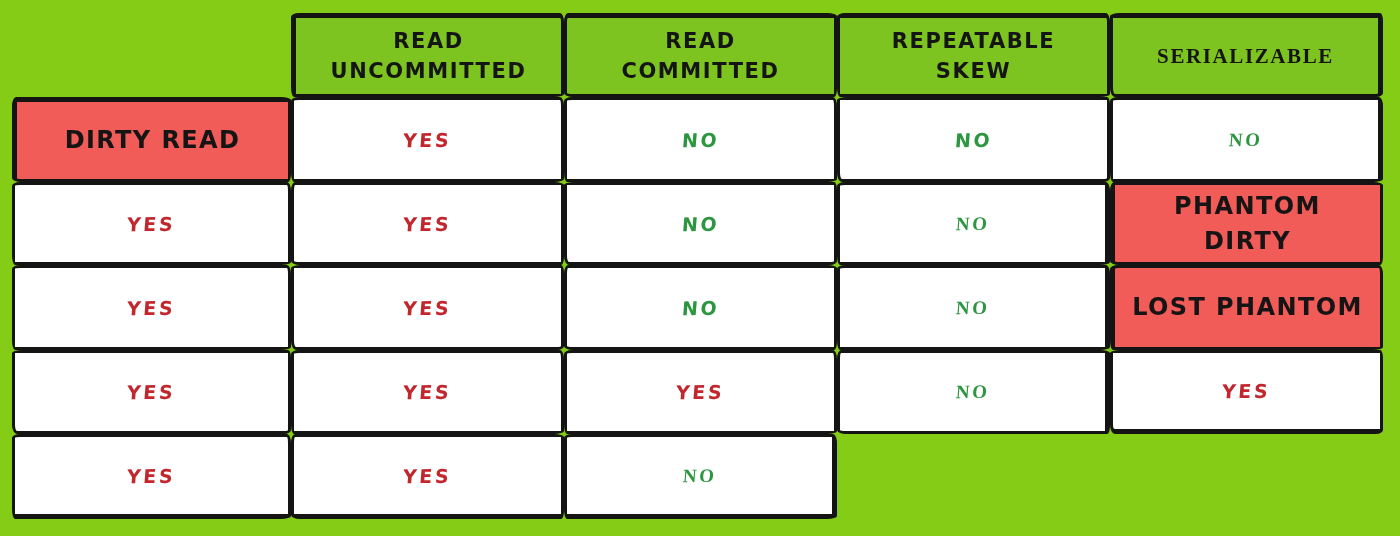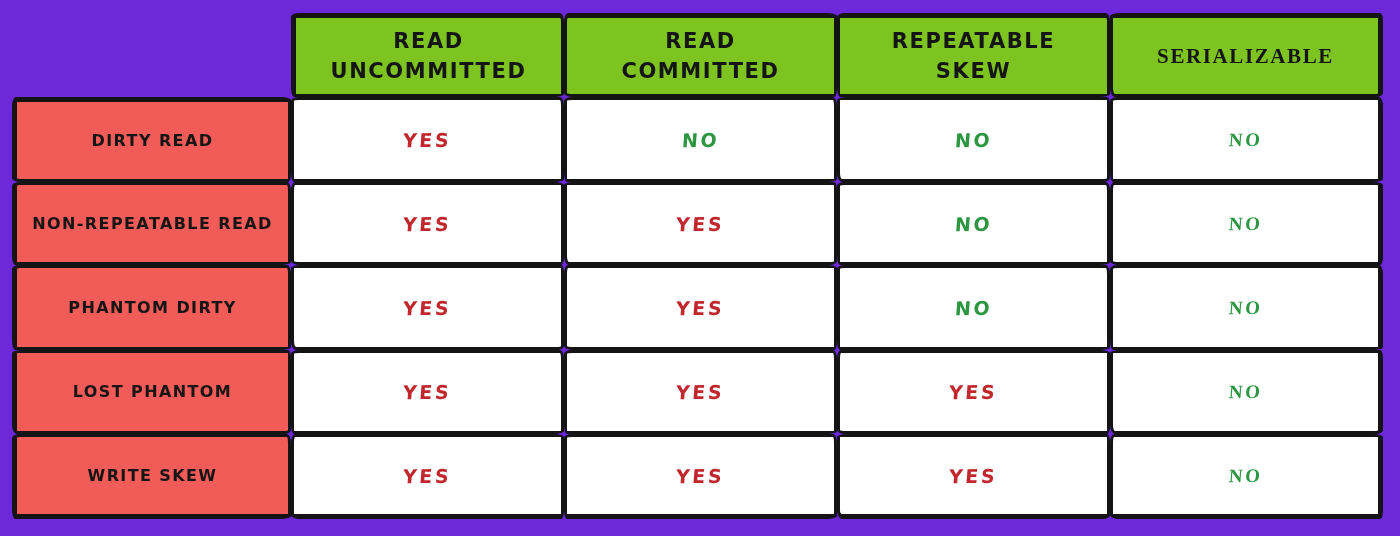--- a/index.html
+++ b/index.html
@@ -7,21 +7,21 @@
     --row-header-bg: #f15b58;
     --yes-text: #c1272d;
     --no-text: #2d9641;
     --border: #141414;
   }
   * { box-sizing: border-box; }
   body { margin: 0; background: #ffffff; }
   .canvas {
     width: 1400px; height: 536px;
     position: relative;
-    background: #6d28d9;
+    background: #84cc16;
     font-family: "DejaVu Sans", sans-serif;
     overflow: hidden;
   }
   .grid {
     position: absolute; left: 12px; top: 13px;
     display: grid;
     grid-template-columns: 279px 273px 273px 273px 273px;
     grid-template-rows: 84px 85px 83px 85px 84px 85px;
   }
   .cell {
@@ -37,21 +37,21 @@
   .corner { border: none; background: transparent; border-radius: 0; }
   .head {
     background: var(--header-bg);
     font-size: 21px;
     letter-spacing: 1.6px;
     line-height: 1.45;
     white-space: pre-line;
   }
   .rowhead {
     background: var(--row-header-bg);
-    font-size: 16px;
+    font-size: 24px;
     letter-spacing: 1.4px;
     line-height: 1.45;
     padding: 16px 14px;
   }
   .val { background: #ffffff; }
   .val span {
     font-size: 19px;
     letter-spacing: 2.6px;
     display: inline-block;
     transform: skewX(-5deg) rotate(-0.6deg);
@@ -85,21 +85,20 @@
     <div class="cell val">
         <span class="v-no">NO</span>
       </div>
     <div class="cell val">
         <span class="v-no">NO</span>
       </div>
     <div class="cell val er">
         <span class="v-no">NO</span>
       </div>
 
-    <div class="cell rowhead el">NON-REPEATABLE READ</div>
     <div class="cell val">
         <span class="v-yes">YES</span>
       </div>
     <div class="cell val">
         <span class="v-yes">YES</span>
       </div>
     <div class="cell val">
         <span class="v-no">NO</span>
       </div>
     <div class="cell val er">
@@ -127,21 +126,20 @@
     <div class="cell val">
         <span class="v-yes">YES</span>
       </div>
     <div class="cell val">
         <span class="v-yes">YES</span>
       </div>
     <div class="cell val er">
         <span class="v-no">NO</span>
       </div>
 
-    <div class="cell rowhead el eb">WRITE SKEW</div>
     <div class="cell val eb">
         <span class="v-yes">YES</span>
       </div>
     <div class="cell val eb">
         <span class="v-yes">YES</span>
       </div>
     <div class="cell val eb">
         <span class="v-yes">YES</span>
       </div>
     <div class="cell val eb er">

